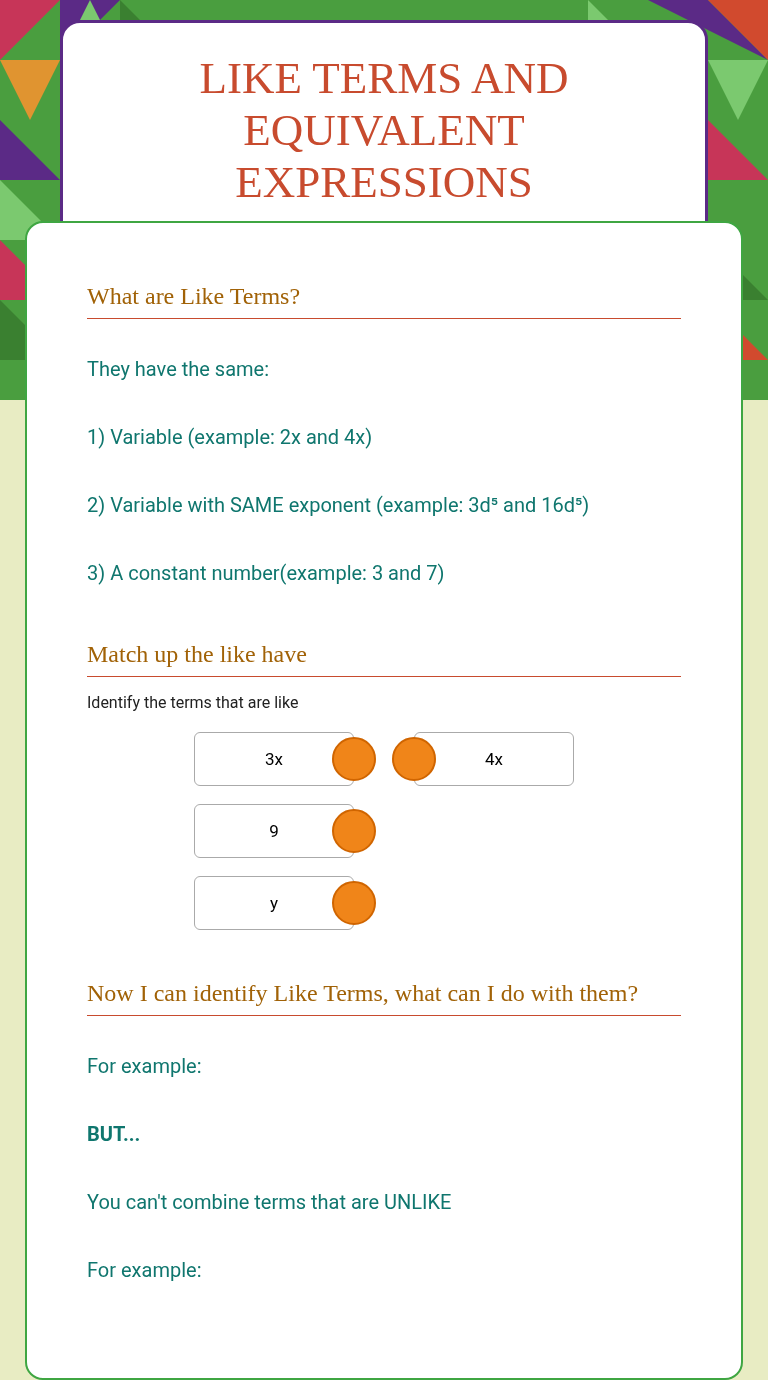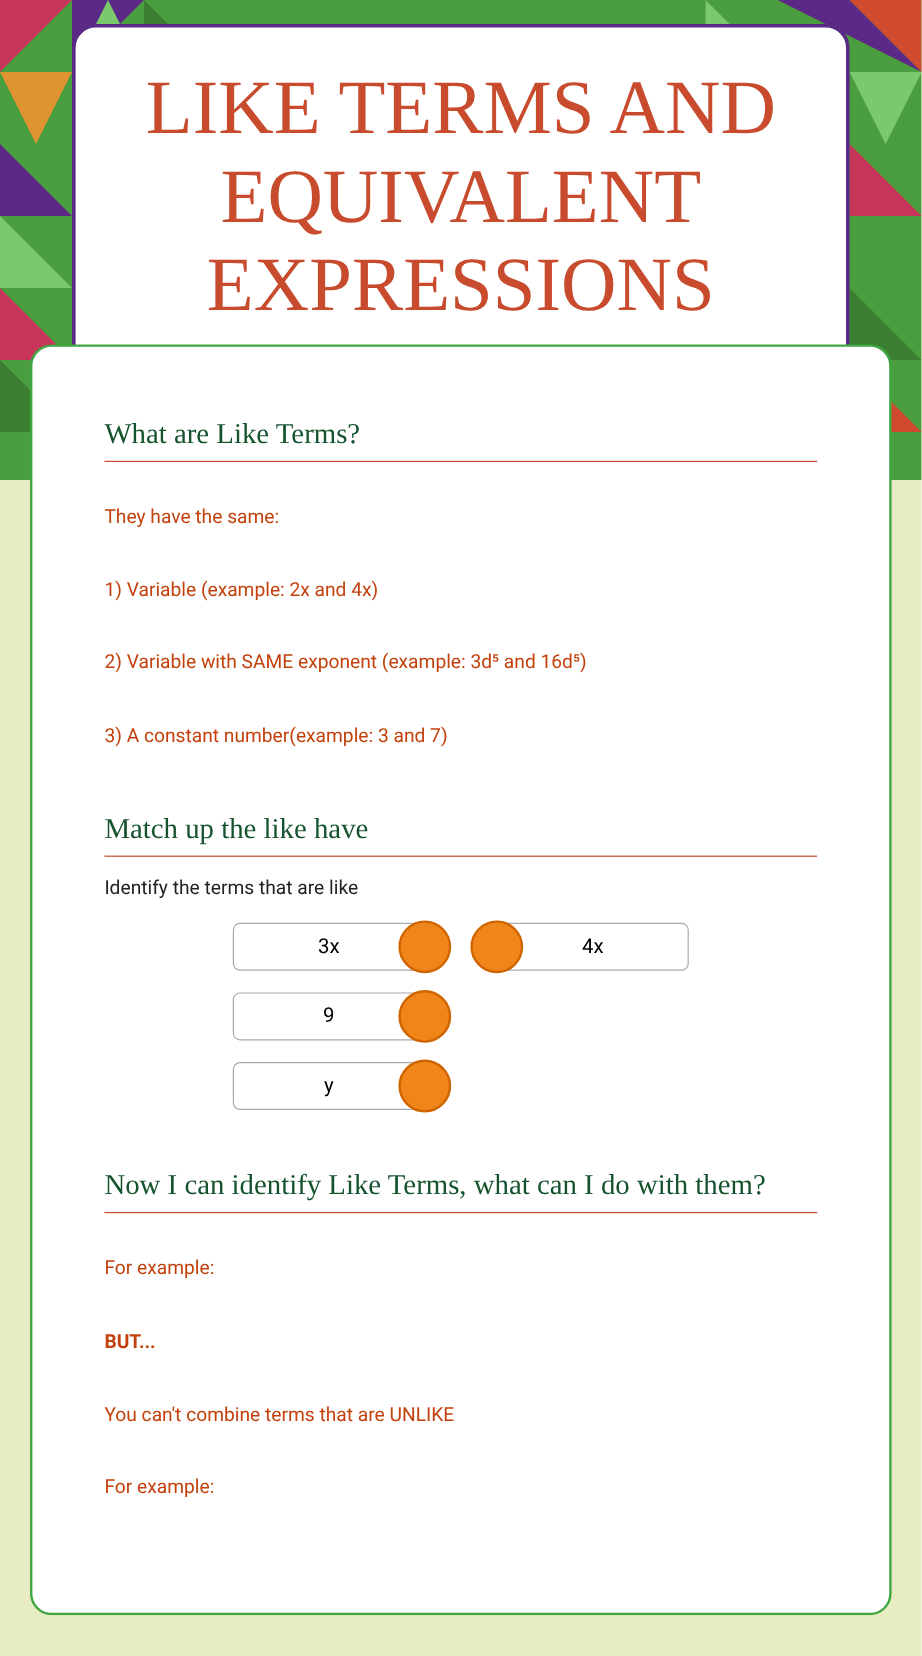--- a/index.html
+++ b/index.html
@@ -27,47 +27,47 @@
   z-index: 1;
   margin: 20px 60px 0;
   background: #fff;
   border: 3px solid #5b2a86;
   border-radius: 20px 20px 0 0;
   padding: 30px 30px 50px;
   text-align: center;
 }
 .main-title {
   font-family: Georgia, "Times New Roman", serif;
-  font-size: 64px;
+  font-size: 45px;
   font-weight: normal;
   color: #c84b2e;
   line-height: 1.15;
 }
 .content-card {
   position: relative;
   z-index: 2;
   margin: -40px 25px 0;
   background: #fff;
   border: 2px solid #3fa642;
   border-radius: 18px;
   padding: 60px 60px 40px;
 }
 .section { margin-bottom: 50px; }
 .section-heading {
   font-family: Georgia, "Times New Roman", serif;
   font-size: 24px;
   font-weight: normal;
-  color: #14532d;
+  color: #a16207;
   padding-bottom: 8px;
   border-bottom: 1px solid #c84b2e;
   margin-bottom: 16px;
 }
 .section-body p {
-  font-size: 16px;
-  color: #c2410c;
+  font-size: 20px;
+  color: #0f766e;
   line-height: 1.8;
   margin-bottom: 4px;
   margin-top: 32px;
 }
 .section-body .bold { font-weight: 700; }
 .subtitle {
   font-size: 16px;
   color: #222;
   margin-bottom: 20px;
 }
@@ -81,21 +81,21 @@
   flex-direction: column;
   gap: 18px;
 }
 .match-item {
   display: flex;
   align-items: center;
   position: relative;
 }
 .match-box {
   width: 160px;
-  height: 40px;
+  height: 54px;
   border: 1px solid #aaa;
   border-radius: 6px;
   display: flex;
   align-items: center;
   justify-content: center;
   font-size: 17px;
   background: #fff;
 }
 .match-dot {
   width: 44px;

